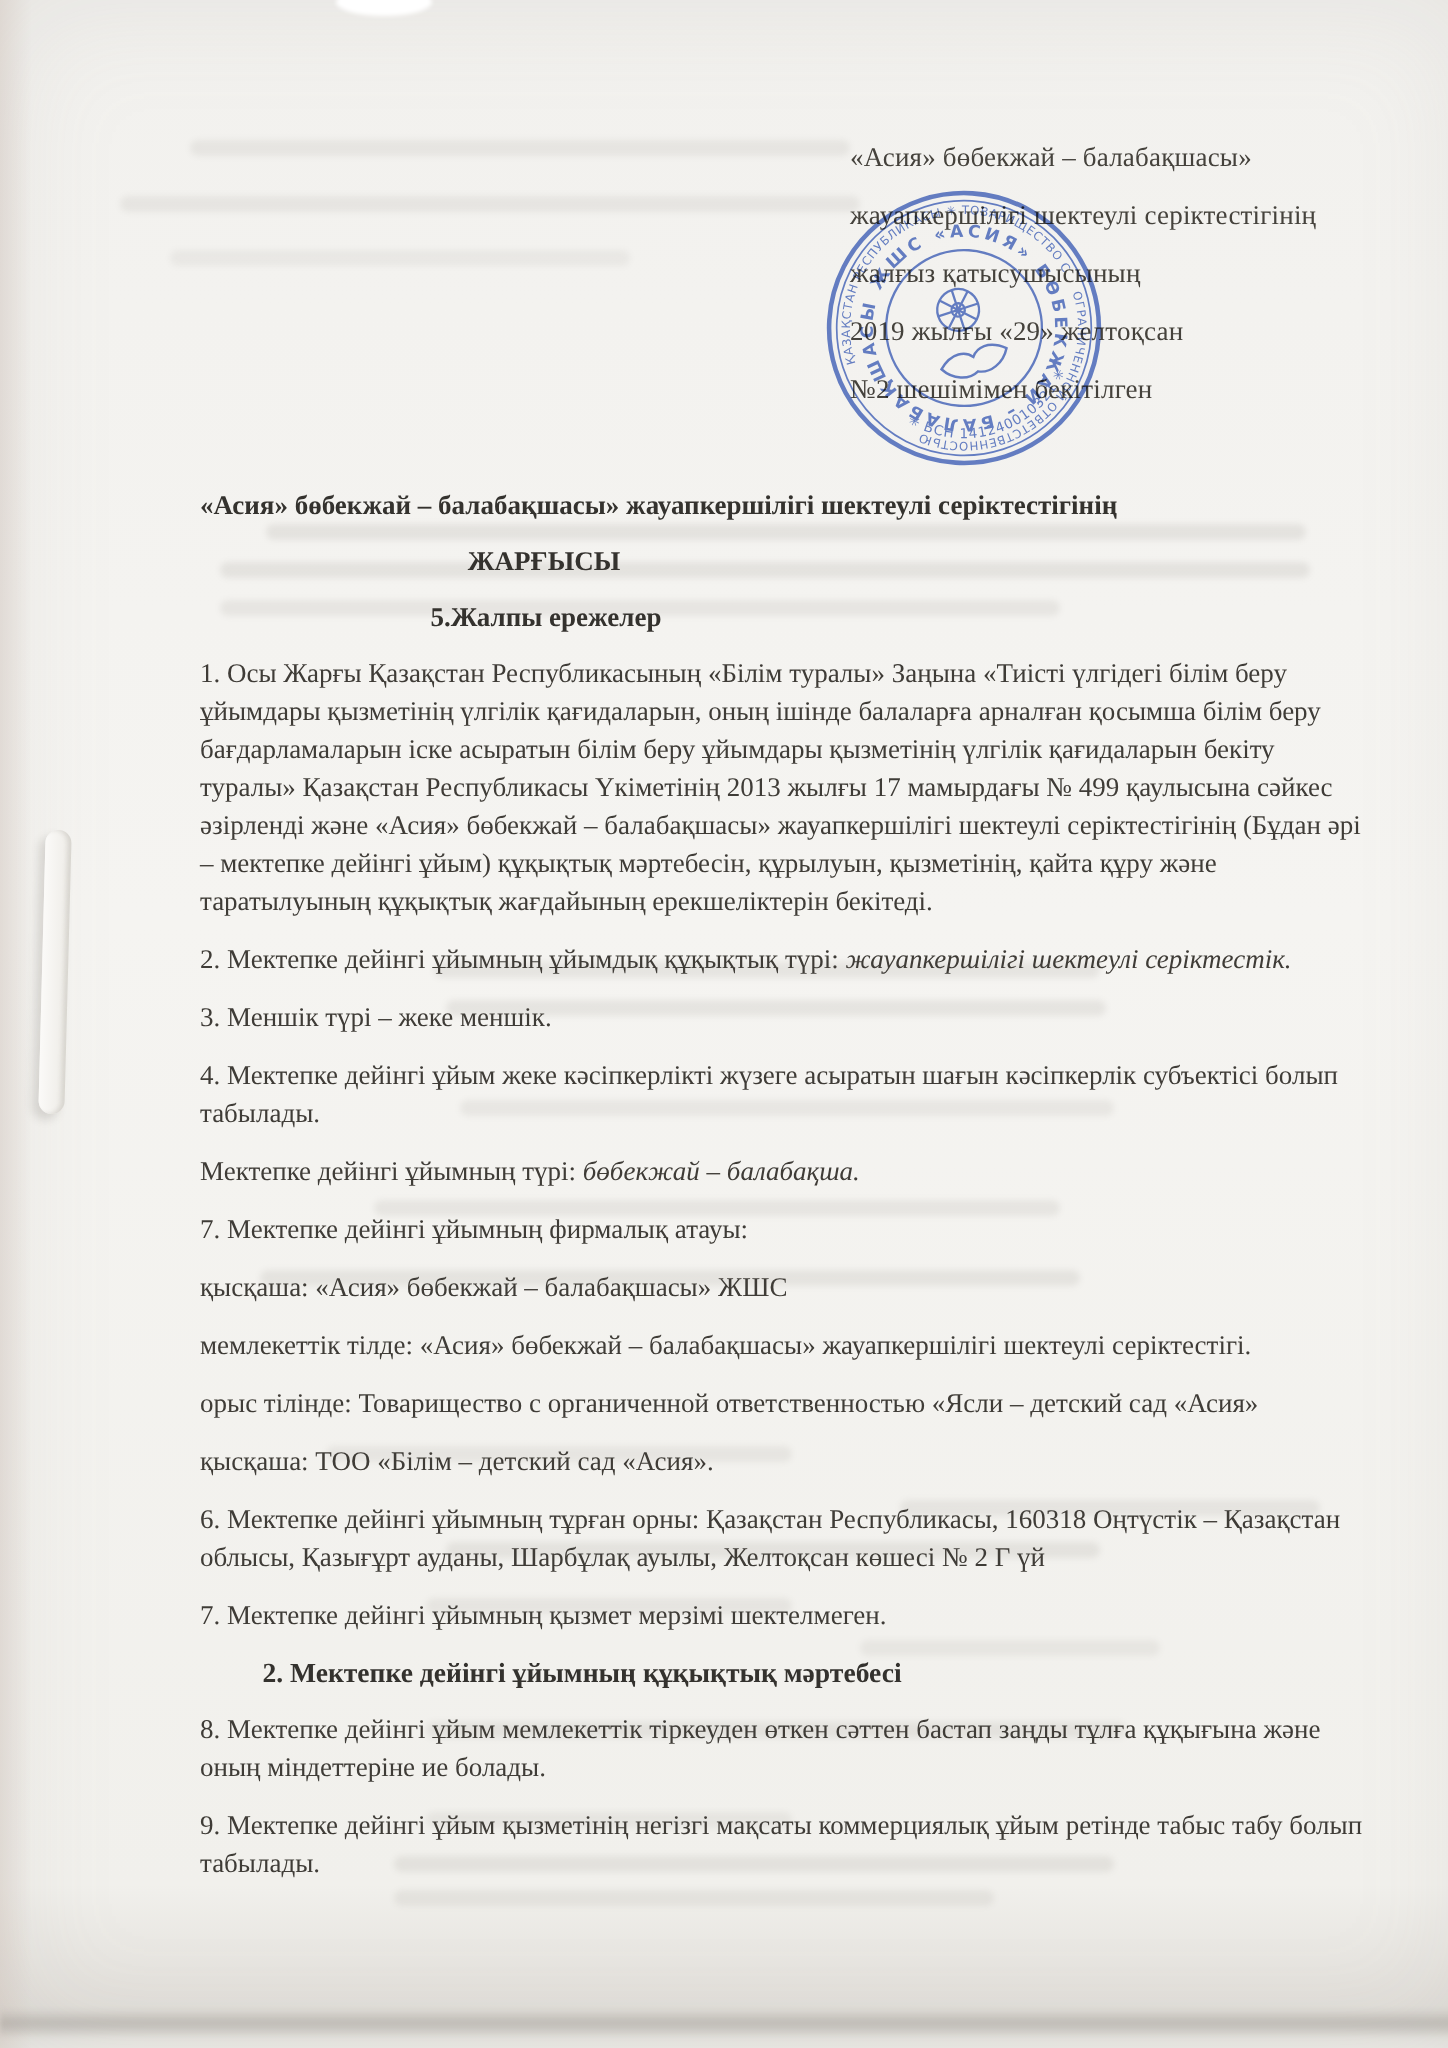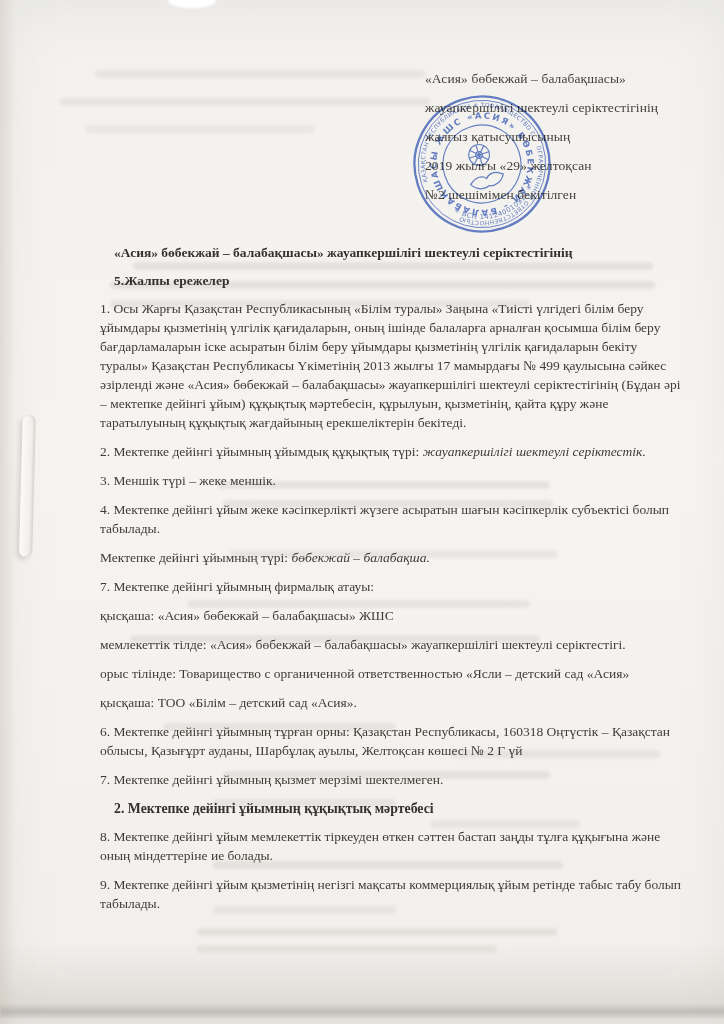--- a/index.html
+++ b/index.html
@@ -23,21 +23,21 @@
     background:linear-gradient(90deg,#fbfaf8,#edebe6);
     box-shadow:-3px 3px 4px rgba(95,90,82,0.18), inset -2px 0 2px rgba(120,114,106,0.18);
     transform:rotate(1.5deg);}
   
   .approval{position:absolute;left:425px;top:64px;font-size:13.5px;line-height:29px;
     color:#45423c;letter-spacing:0.1px;filter:blur(0.25px);}
   
   .doc-body{position:absolute;left:100px;top:243px;width:582px;color:#3f3c37;
     font-size:13.5px;line-height:19px;filter:blur(0.22px);}
   .doc-body p{margin:0 0 10px 0;}
-  .heading{font-weight:bold;color:#34322e;text-align:left;white-space:nowrap;margin:0 0 9px 14px;}
+  .heading{font-weight:bold;color:#34322e;text-align:center;white-space:nowrap;margin:0 0 9px 0;}
   .h-t1{margin-right:150px;}
   .h-t2{margin-right:238px;}
   .h-s1{margin-right:236px;}
   .h-s2{margin-right:200px;font-size:13.8px;}
   .it{font-style:italic;}
   
   .stamp{position:absolute;left:406px;top:88px;mix-blend-mode:multiply;opacity:0.86;
     filter:blur(0.35px);}
   .stamp text{font-family:"DejaVu Sans","Liberation Sans",sans-serif;}
   
@@ -114,20 +114,21 @@
         <textPath href="#arcBottom" xlink:href="#arcBottom" startOffset="50%">✳ БСН 141240010321 ✳</textPath>
       </text>
       <text font-size="9" font-weight="bold" letter-spacing="2">
         <textPath href="#arcName" xlink:href="#arcName">«АСИЯ» БӨБЕКЖАЙ – БАЛАБАҚШАСЫ ЖШС</textPath>
       </text>
     </g>
   </svg>
 
   <div class="doc-body">
     <div class="heading h-t1">«Асия» бөбекжай – балабақшасы» жауапкершілігі шектеулі серіктестігінің</div>
+    <div class="heading h-t2">ЖАРҒЫСЫ</div>
     <div class="heading h-s1">5.Жалпы  ережелер</div>
 
     <p>1.  Осы  Жарғы  Қазақстан  Республикасының  «Білім  туралы»  Заңына «Тиісті үлгідегі білім беру ұйымдары қызметінің үлгілік қағидаларын, оның ішінде балаларға арналған қосымша білім беру бағдарламаларын іске асыратын білім беру ұйымдары қызметінің үлгілік қағидаларын бекіту туралы» Қазақстан  Республикасы Үкіметінің 2013 жылғы 17 мамырдағы № 499 қаулысына сәйкес әзірленді және «Асия» бөбекжай – балабақшасы» жауапкершілігі шектеулі серіктестігінің (Бұдан әрі – мектепке дейінгі ұйым) құқықтық  мәртебесін,  құрылуын,  қызметінің,  қайта  құру  және таратылуының  құқықтық  жағдайының  ерекшеліктерін бекітеді.</p>
 
     <p><span>2.  Мектепке дейінгі ұйымның ұйымдық құқықтық түрі:  </span><span class="it">жауапкершілігі шектеулі серіктестік.</span></p>
 
     <p>3.  Меншік түрі – жеке меншік.</p>
 
     <p>4.  Мектепке дейінгі ұйым жеке кәсіпкерлікті жүзеге асыратын шағын  кәсіпкерлік субъектісі болып табылады.</p>
 

